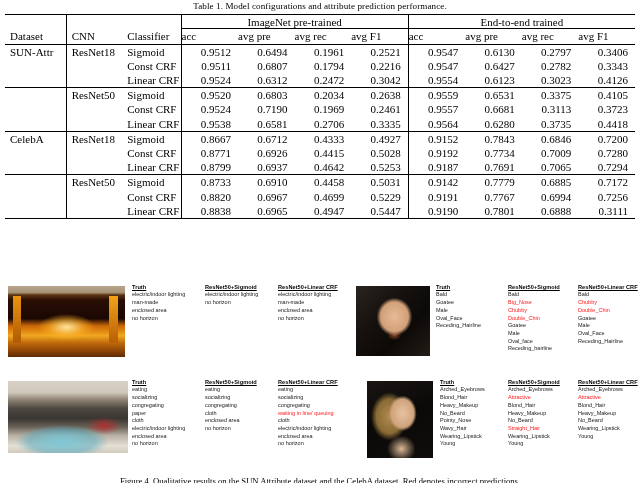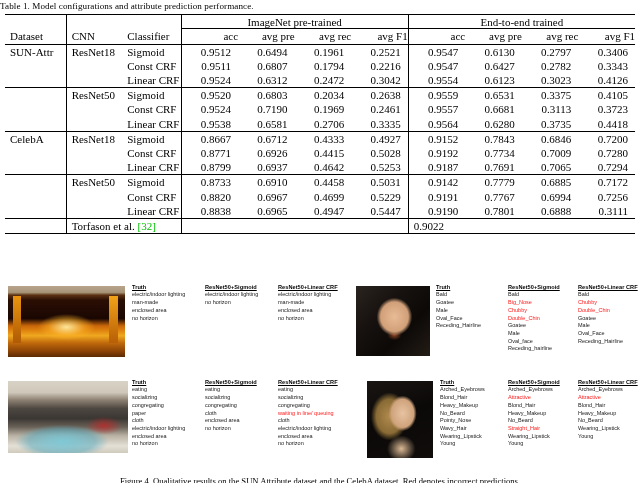--- a/index.html
+++ b/index.html
@@ -1,36 +1,36 @@
 <!DOCTYPE html>
 <html><head>
 <meta charset="utf-8">
 <style>
   html,body{margin:0;padding:0;background:#ffffff;}
   body{width:640px;height:483px;overflow:hidden;font-family:"Liberation Serif",serif;color:#000;}
   .page{position:relative;width:640px;height:483px;}
 
   
   .tbl-caption{
-    position:absolute;left:0;top:1px;width:640px;text-align:left;
+    position:absolute;left:0;top:1px;width:640px;text-align:center;
     font-size:9.1px;font-family:"Liberation Serif",serif;letter-spacing:0.01em;
   }
 
   
   .tbl-wrap{position:absolute;left:5px;top:14px;width:630px;}
   table.main{border-collapse:collapse;width:630px;font-size:11px;
              font-family:"Liberation Serif",serif;}
   table.main td,table.main th{padding:0;margin:0;font-weight:normal;}
   .rule-top{border-top:1.6px solid #000;}
   .rule-bot{border-bottom:1.6px solid #000;}
   .rule-thin-bot{border-bottom:0.8px solid #000;}
   .vr{border-left:1.1px solid #000;}
   .num{text-align:right;padding-right:7px !important;height:14.2px;}
   .lbl{text-align:left;padding-left:5px !important;height:14.2px;}
-  .ctr{text-align:right;height:14.2px;}
+  .ctr{text-align:left;height:14.2px;}
   .b{font-weight:bold;}
   .grp{height:13.4px;text-align:center;}
   .cite{color:#00c000;}
   .spanhead{border-bottom:0.8px solid #000;}
 
   
   .examples{position:absolute;left:0;top:281px;width:640px;height:185px;}
   .exrow{position:relative;width:640px;height:92px;}
   .exrow.r2{top:3px;}
   .photo{position:absolute;border:0;display:block;}
@@ -284,26 +284,20 @@
             <td class="lbl">Linear CRF</td>
             <td class="num vr b">0.8838</td>
             <td class="num">0.6965</td>
             <td class="num b">0.4947</td>
             <td class="num b">0.5447</td>
             <td class="num vr">0.9190</td>
             <td class="num b">0.7801</td>
             <td class="num">0.6888</td>
             <td class="num">0.3111</td>
           </tr>
-          <tr class="rule-bot">
-            <td class="lbl"></td>
-            <td class="lbl vr" colspan="2">Torfason et al. <span class="cite">[32]</span></td>
-            <td class="vr" colspan="4"></td>
-            <td class="lbl vr" colspan="4">0.9022</td>
-          </tr>
         </tbody>
     </table>
   </div>
 
   <div class="examples">
 
     <div class="exrow">
       <div class="photo ph-theater img-theater"></div>
       <div class="col c1">
         <div class="colhead">Truth</div>

